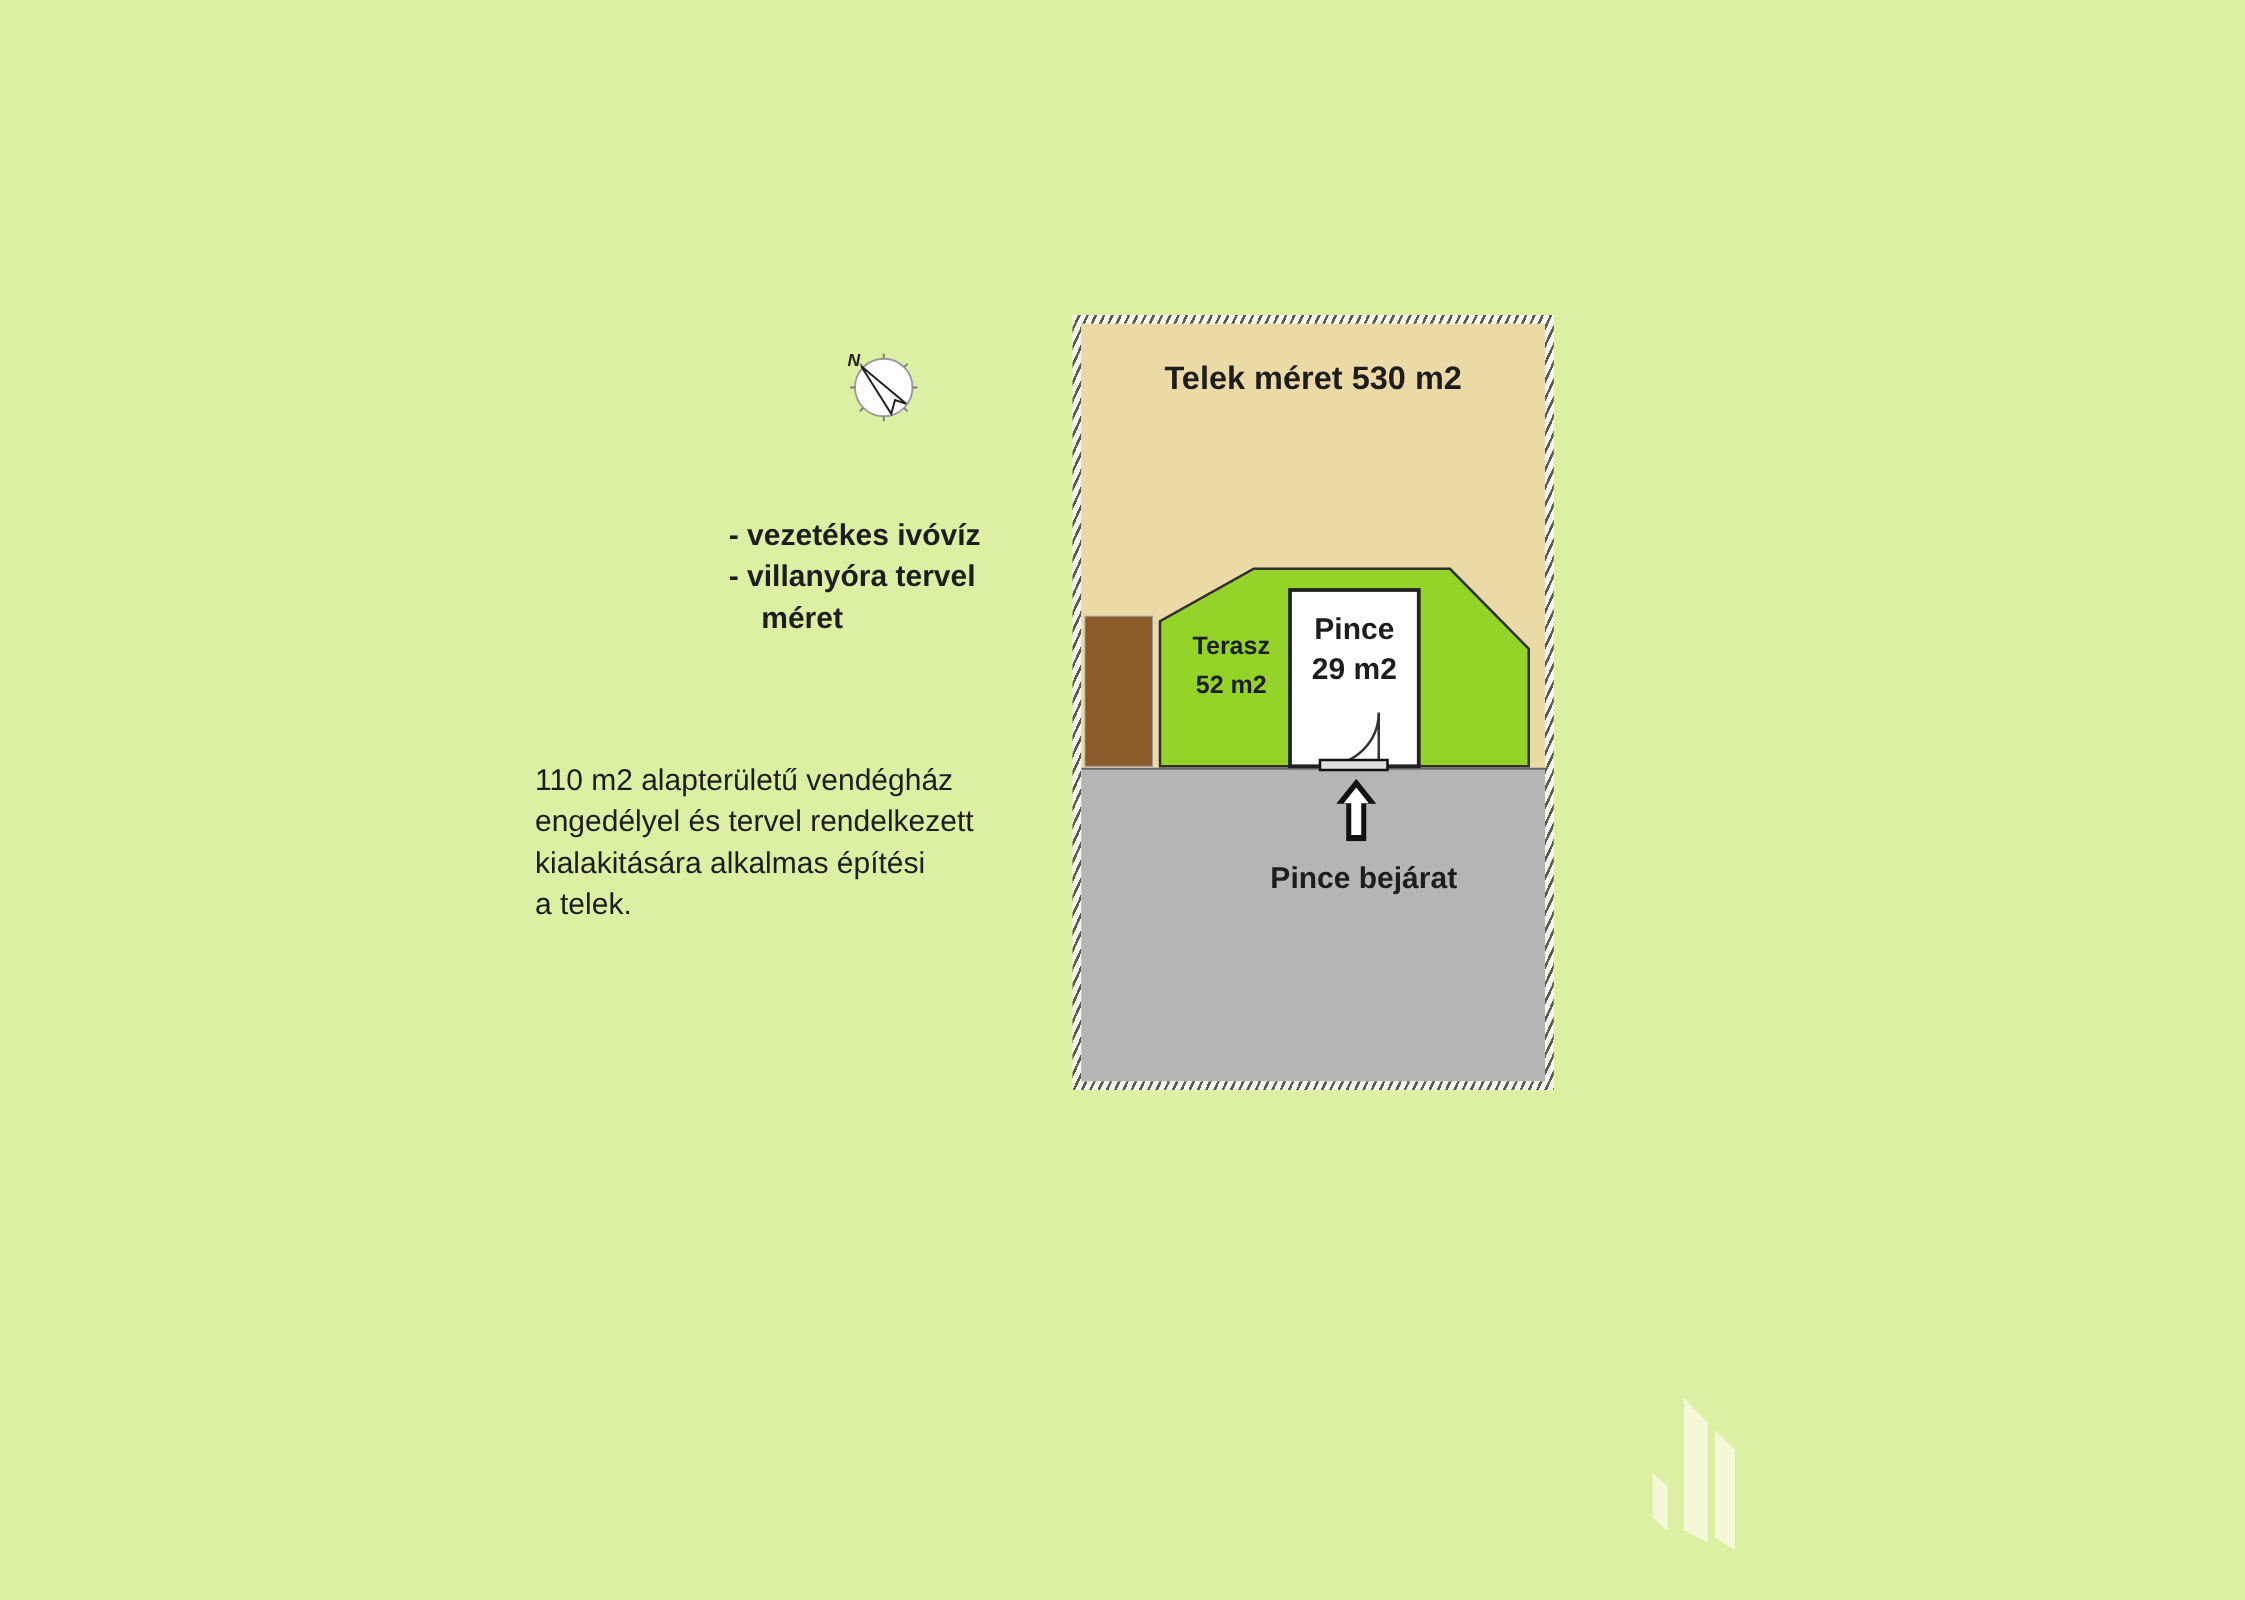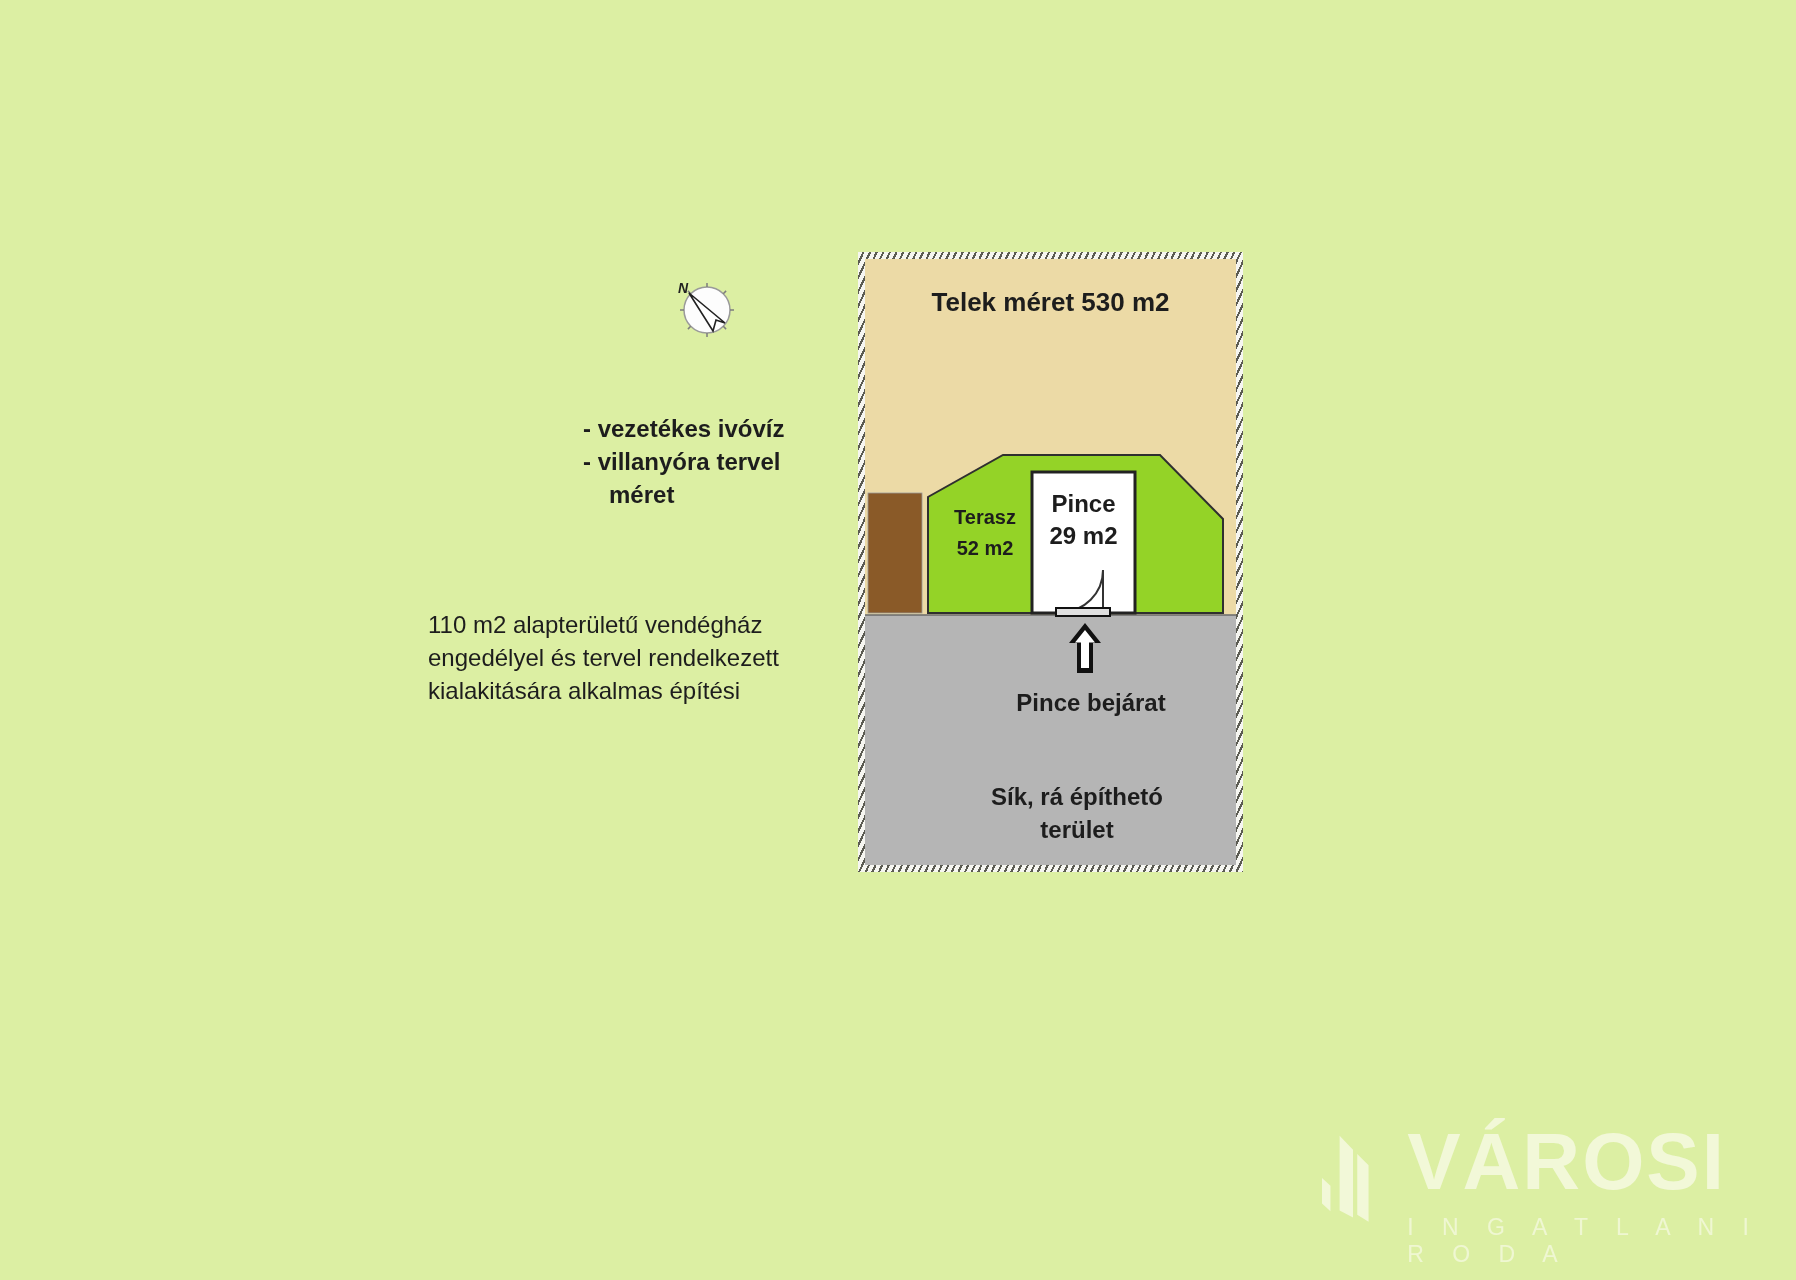--- a/index.html
+++ b/index.html
@@ -66,20 +66,21 @@
 <div class="abs utilities">
   <div>- vezetékes ivóvíz</div>
   <div>- villanyóra tervel</div>
   <div class="indent">méret</div>
 </div>
 
 <div class="abs description">
   <div>110 m2 alapterületű vendégház</div>
   <div>engedélyel és tervel rendelkezett</div>
   <div>kialakitására alkalmas építési</div>
+  <div>a telek.</div>
 </div>
 
 <div class="abs plot">
   <div class="plot-inner">
     <svg class="site-svg" width="371" height="606" viewBox="0 0 371 606">
 
       <rect x="0" y="0" width="371" height="606" fill="#ecdaa6"></rect>
 
       <rect x="0" y="356" width="371" height="250" fill="#b5b5b5"></rect>
       <line x1="0" y1="356" x2="371" y2="356" stroke="#6a6a6a" stroke-width="1.5"></line>
@@ -107,32 +108,24 @@
       <div>29 m2</div>
     </div>
 
     <svg class="entrance-arrow" width="32" height="50" viewBox="0 0 32 50">
       <polygon points="16,0 32,20 24,20 24,50 8,50 8,20 0,20" fill="#111"></polygon>
       <polygon points="16,7 26,19.5 20,19.5 20,45 12,45 12,19.5 6,19.5" fill="#fff"></polygon>
     </svg>
 
     <div class="plot-label bejarat-label">Pince bejárat</div>
 
-    <div class="plot-label sik-label">
-      <div>Sík, rá építhetó</div>
-      <div>terület</div>
-    </div>
   </div>
 </div>
 
 <div class="abs logo">
   <svg width="84" height="132" viewBox="0 0 84 132">
     <g fill="#f2f8d8">
       <polygon points="0,66 12,77 12,113 0,102"></polygon>
       <polygon points="25,6 44,26 44,122 25,112"></polygon>
       <polygon points="50,32 66,48 66,128 50,118"></polygon>
     </g>
   </svg>
-  <div class="logo-text">
-    <div class="logo-brand">VÁROSI</div>
-    <div class="logo-sub">I N G A T L A N I R O D A</div>
-  </div>
 </div>
 
 </body></html>

